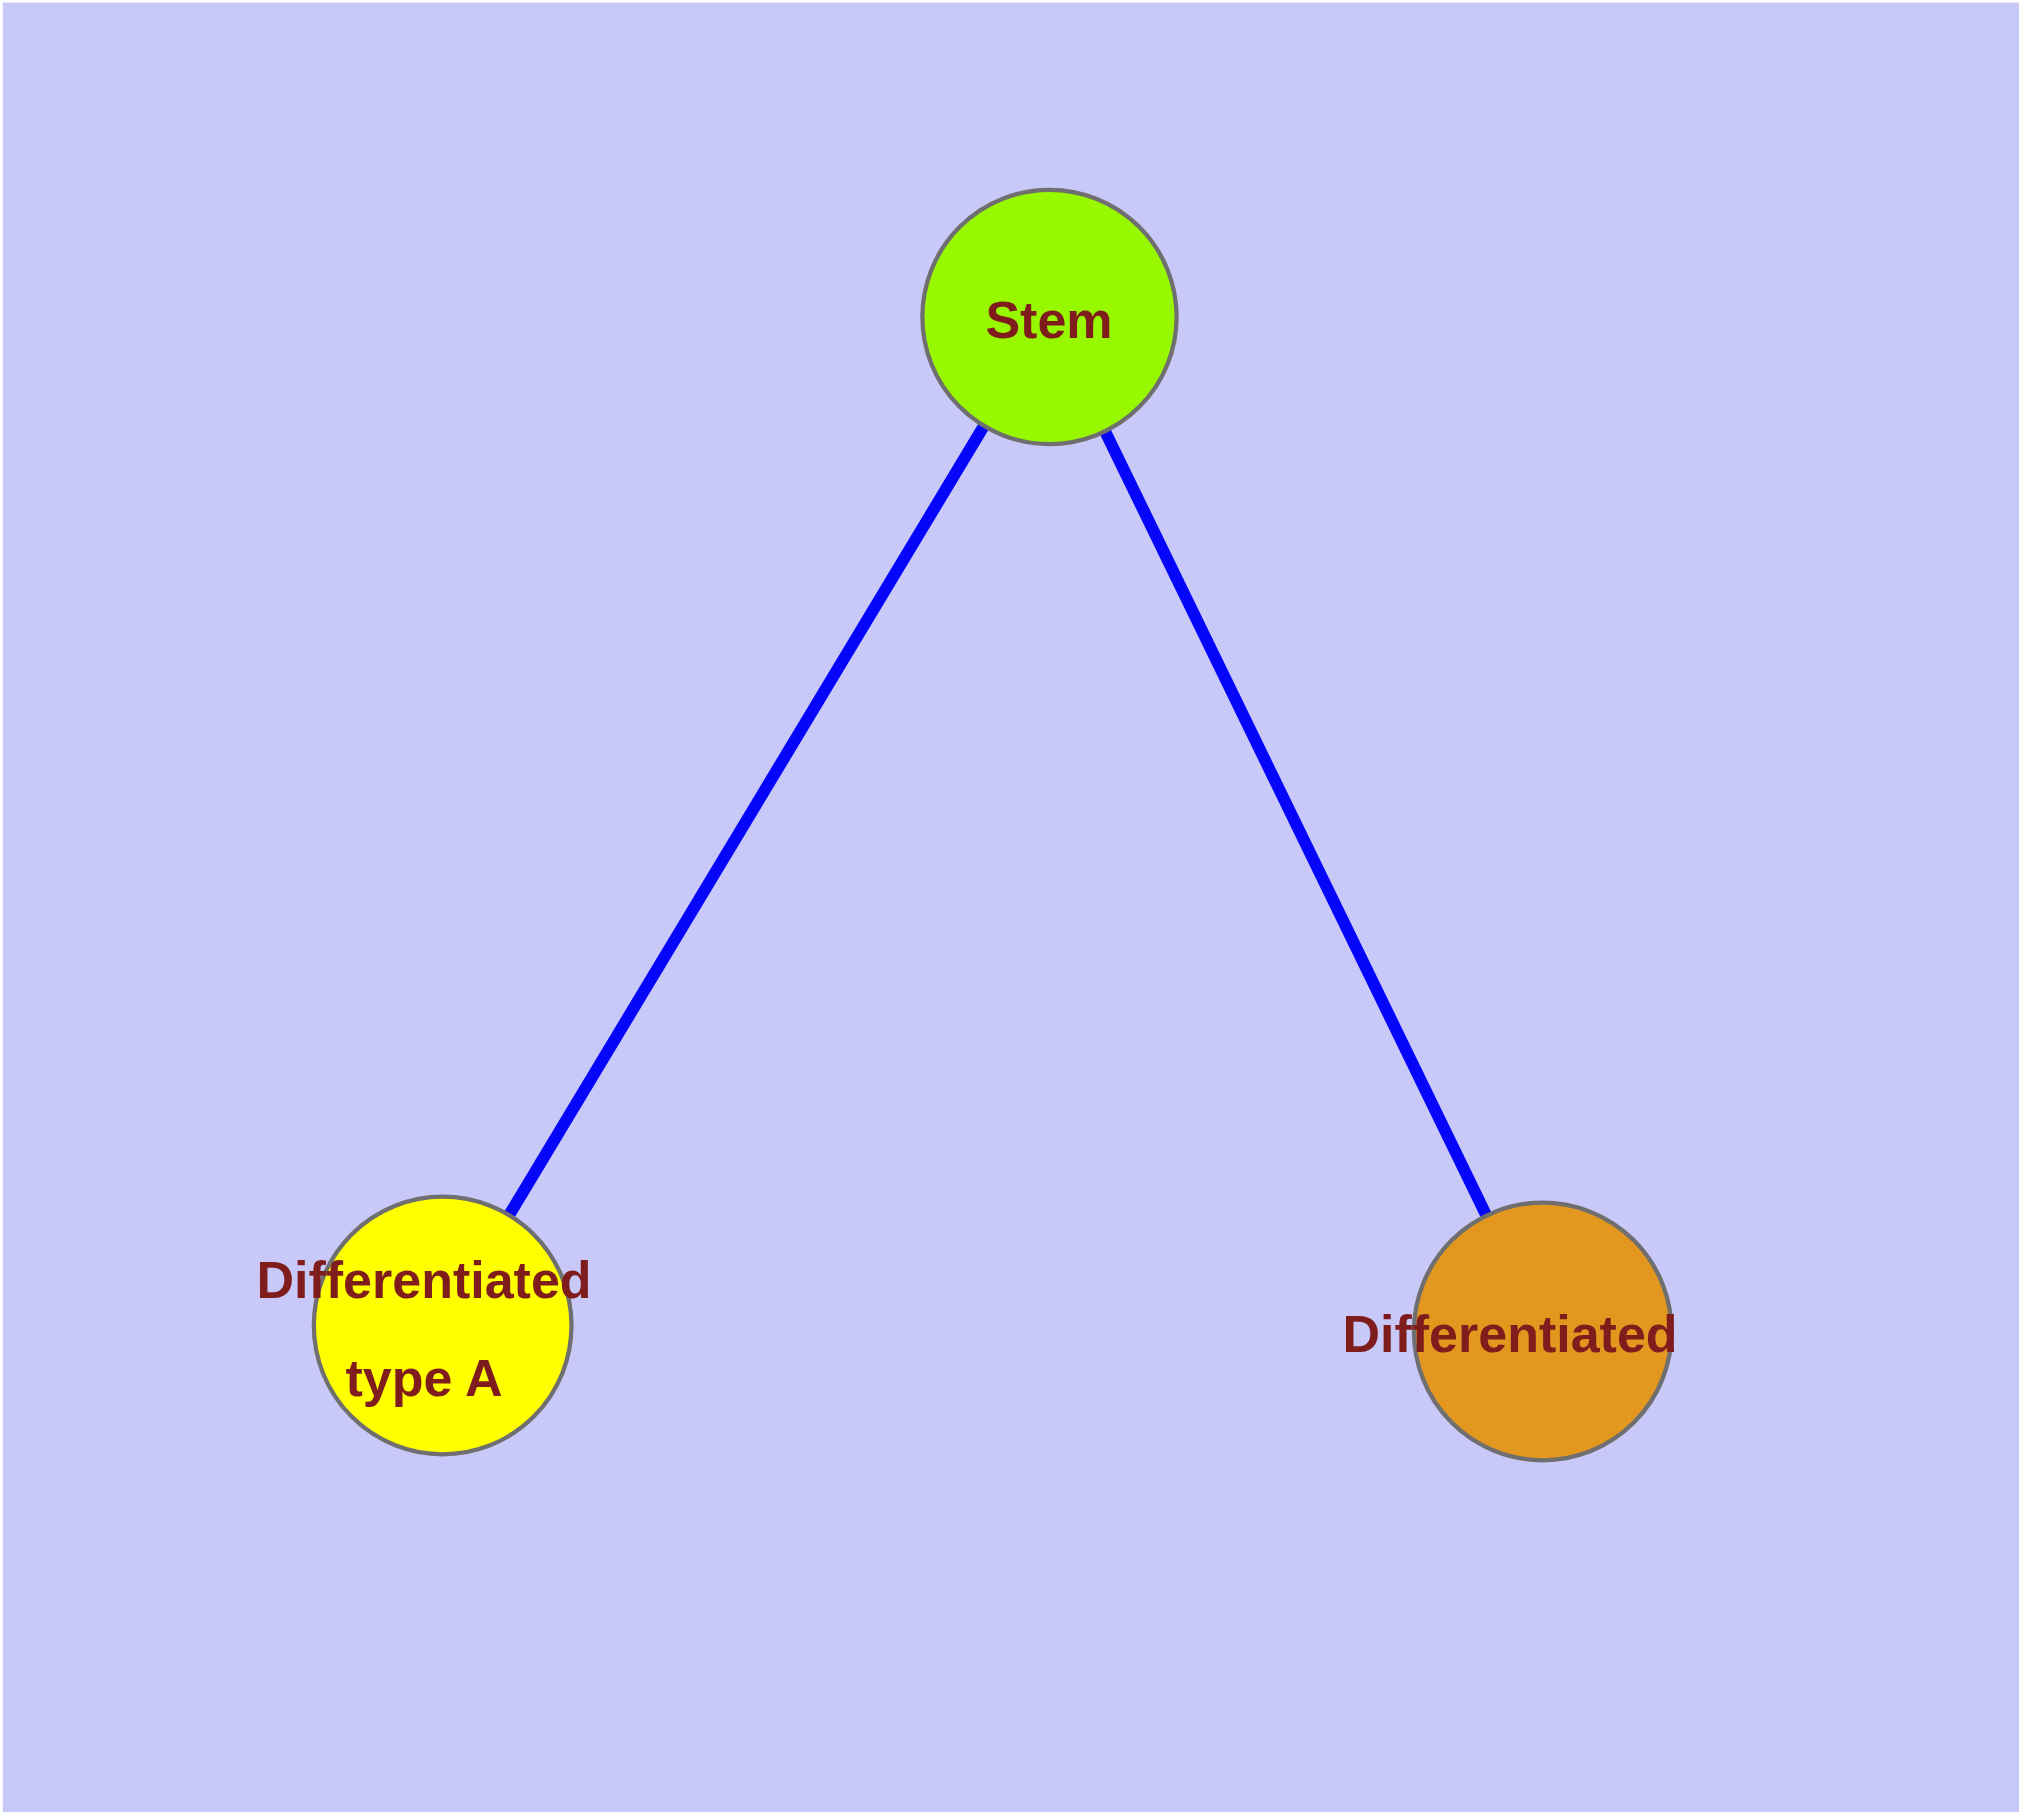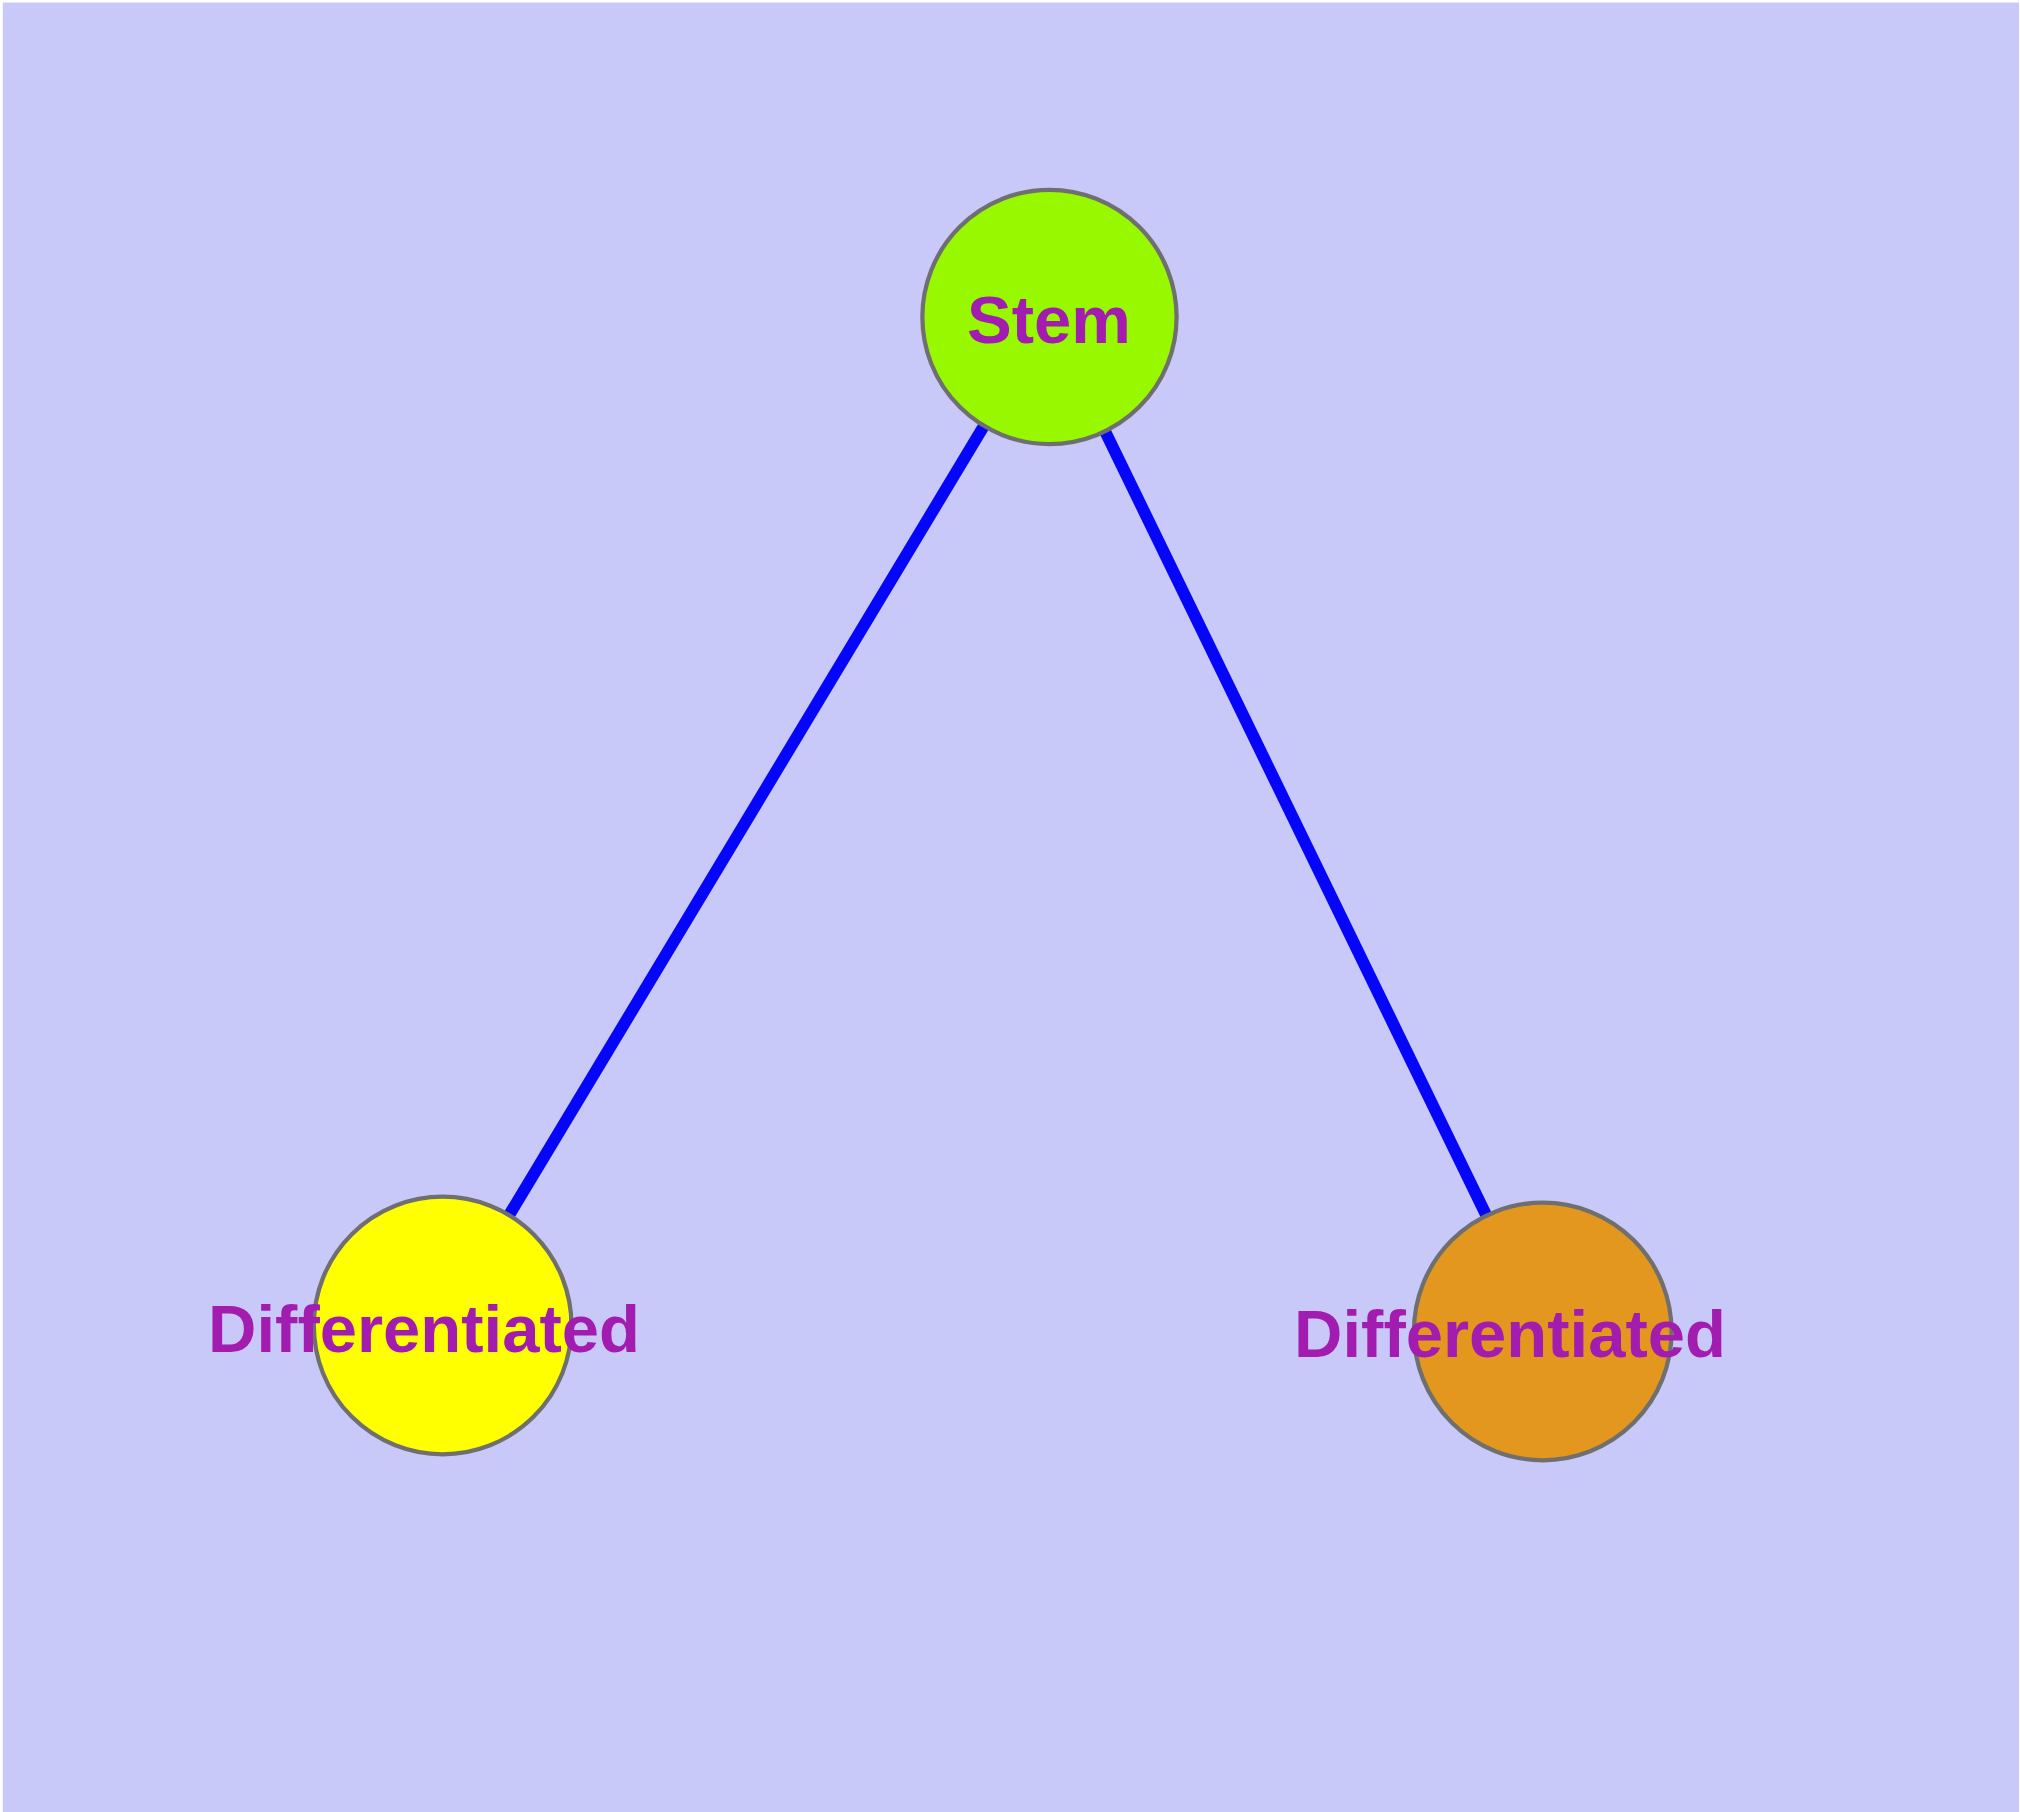--- a/index.html
+++ b/index.html
@@ -22,23 +22,23 @@
     top: 0;
     width: 2021px;
     height: 1812px;
     display: block;
   }
   .node-label {
     position: absolute;
     transform: translate(-50%, -50%);
     text-align: center;
     font-weight: 700;
-    font-size: 67px;
+    font-size: 52px;
     line-height: 98px;
-    color: #a21caf;
+    color: #7f1d1d;
     white-space: nowrap;
     letter-spacing: 0;
   }
   .node-label .line {
     display: block;
   }
 </style>
 </head>
 <body>
 
@@ -58,20 +58,21 @@
 
     <circle cx="1820" cy="1571" r="152" stroke-width="5" fill="#e3971e" stroke="#6f6f6f"></circle>
   </svg>
 
   <div class="node-label" style="left: 1049px; top: 320px;">
     <span class="line">Stem</span>
   </div>
 
   <div class="node-label" style="left: 424px; top: 1329px;">
     <span class="line">Differentiated</span>
+    <span class="line">type A</span>
   </div>
 
   <div class="node-label" style="left: 1510px; top: 1334px;">
     <span class="line">Differentiated</span>
   </div>
 
 </div>
 
 
 </body></html>

